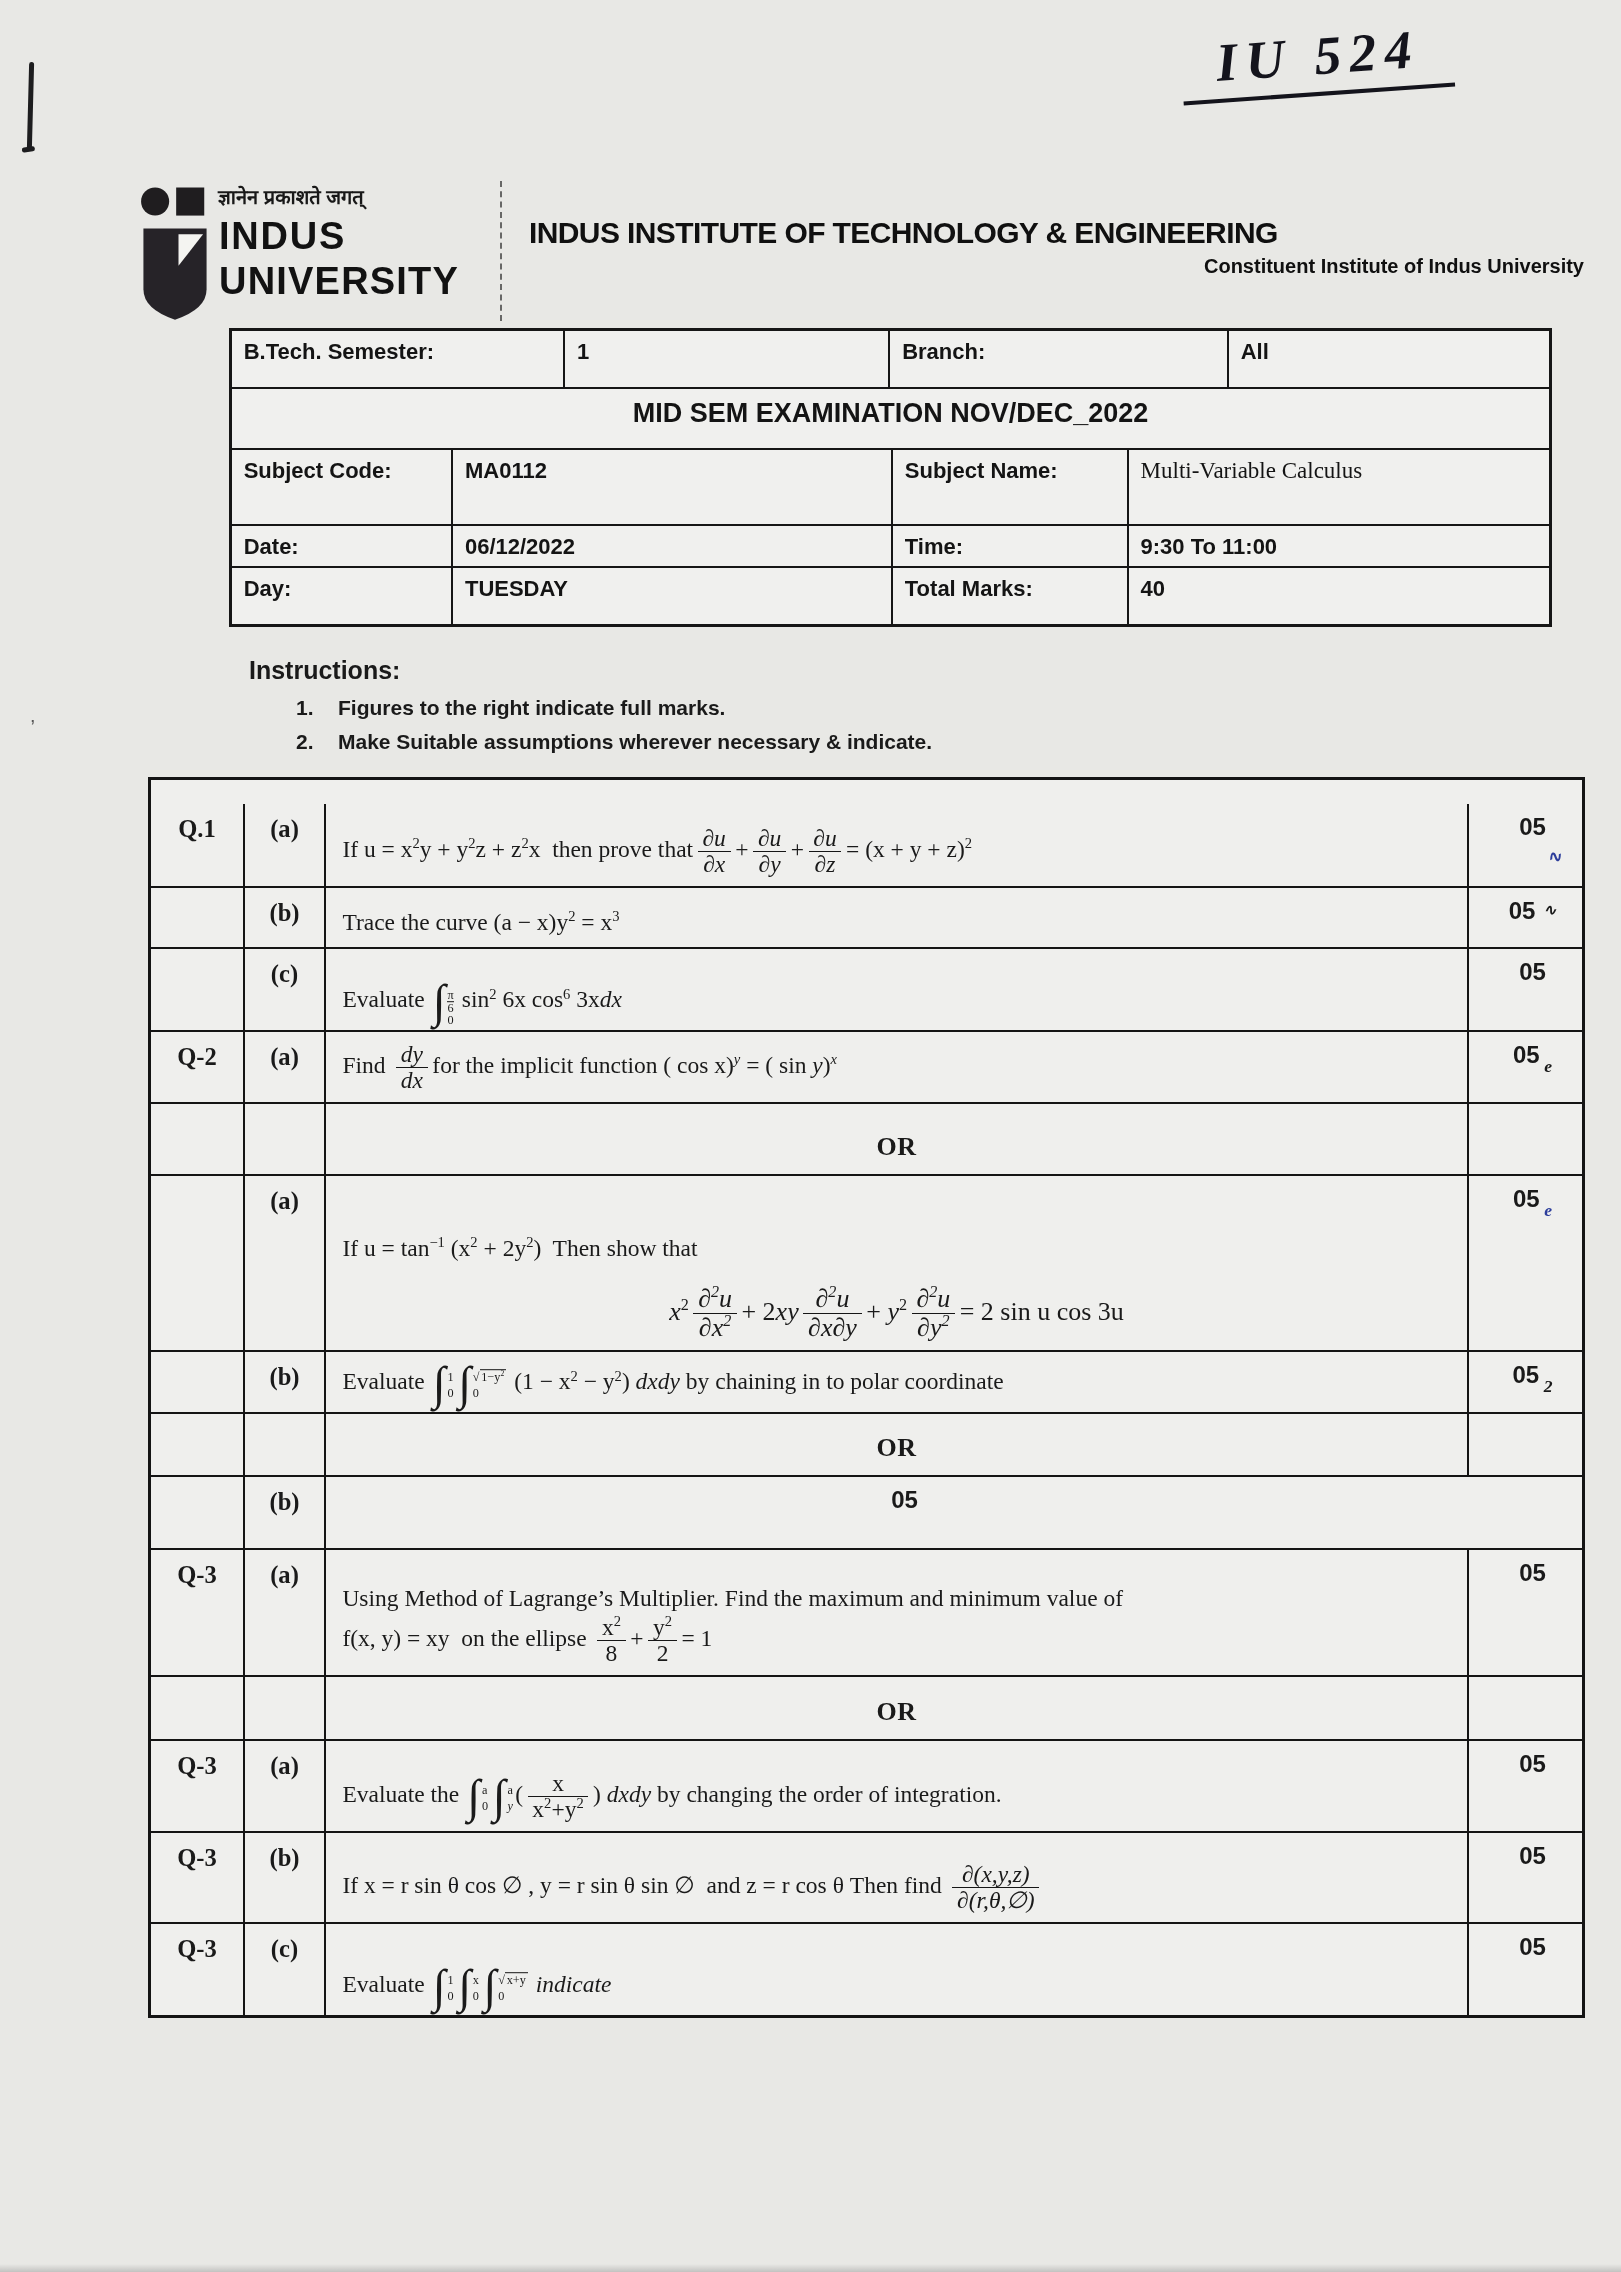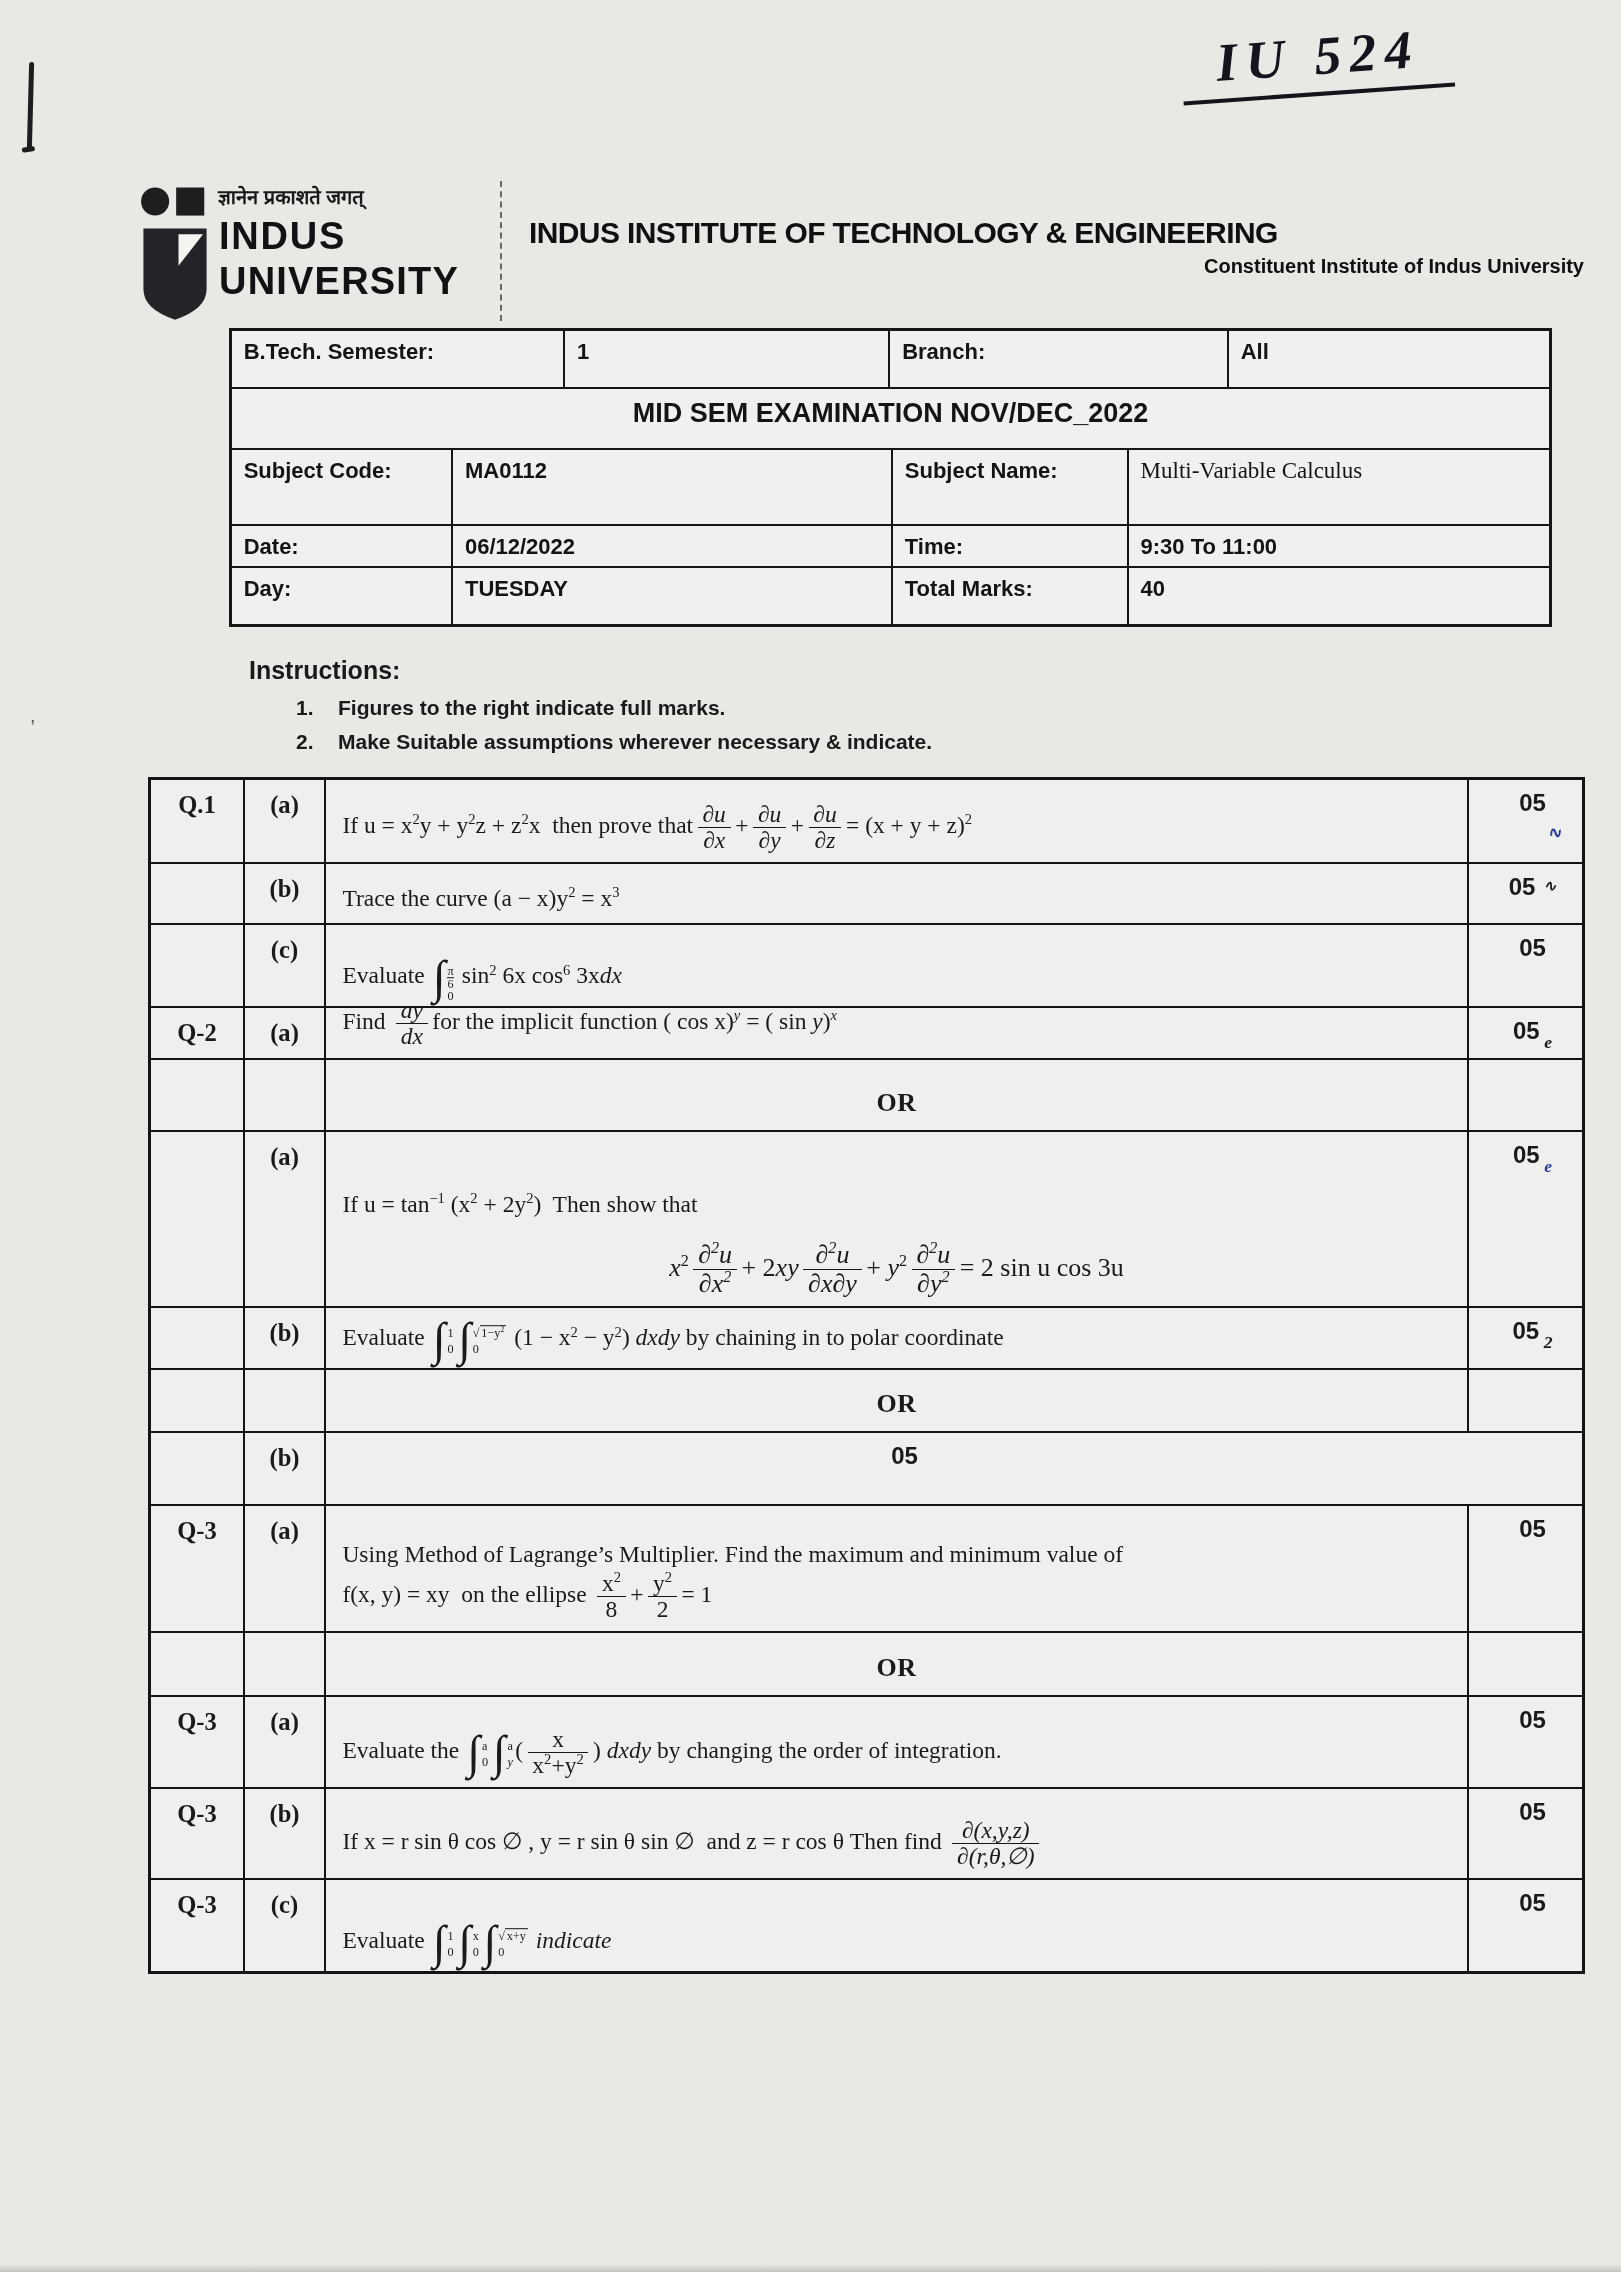--- a/index.html
+++ b/index.html
@@ -142,21 +142,21 @@
       <span class="num">1.</span>
       <span>Figures to the right indicate full marks.</span>
     </div>
     <div class="inst-item">
       <span class="num">2.</span>
       <span>Make Suitable assumptions wherever necessary &amp; indicate.</span>
     </div>
   </div>
 
   <div class="qtable" id="qtable">
-    <div class="qrow" style="height: 84px;">
+    <div class="qrow" style="height: 84px; margin-top: 24px;">
       <div class="c qc">Q.1</div>
       <div class="c sc">(a)</div>
       <div class="c tc">
           <div class="tcw">If u = x<sup>2</sup>y + y<sup>2</sup>z + z<sup>2</sup>x&nbsp;&nbsp;then prove that<span class="fr"><span class="nm"><i>∂u</i></span><span class="dn"><i>∂x</i></span></span>+<span class="fr"><span class="nm"><i>∂u</i></span><span class="dn"><i>∂y</i></span></span>+<span class="fr"><span class="nm"><i>∂u</i></span><span class="dn"><i>∂z</i></span></span>= (x + y + z)<sup>2</sup></div>
         </div>
       <div class="c mc">05<span class="note below blue">∿</span></div>
     </div>
 
     <div class="qrow" style="height: 61px;">
       <div class="c qc"></div>
@@ -175,21 +175,21 @@
               <span class="isym">∫</span>
               <span class="lm">
                 <span class="t"><span class="tfr"><span class="tn">π</span><span class="td">6</span></span></span>
                 <span class="b">0</span>
               </span>
             </span> sin<sup>2</sup> 6x cos<sup>6</sup> 3x<i>dx</i></div>
         </div>
       <div class="c mc">05</div>
     </div>
 
-    <div class="qrow" style="height: 52px;">
+    <div class="qrow" style="height: 72px;">
       <div class="c qc">Q-2</div>
       <div class="c sc">(a)</div>
       <div class="c tc">
           <div class="tcw">Find <span class="fr"><span class="nm"><i>dy</i></span><span class="dn"><i>dx</i></span></span>for the implicit function ( cos x)<sup><i>y</i></sup> = ( sin <i>y</i>)<sup><i>x</i></sup></div>
         </div>
       <div class="c mc">05<span class="note sub">e</span></div>
     </div>
 
     <div class="qrow" style="height: 72px;">
       <div class="c qc"></div>

